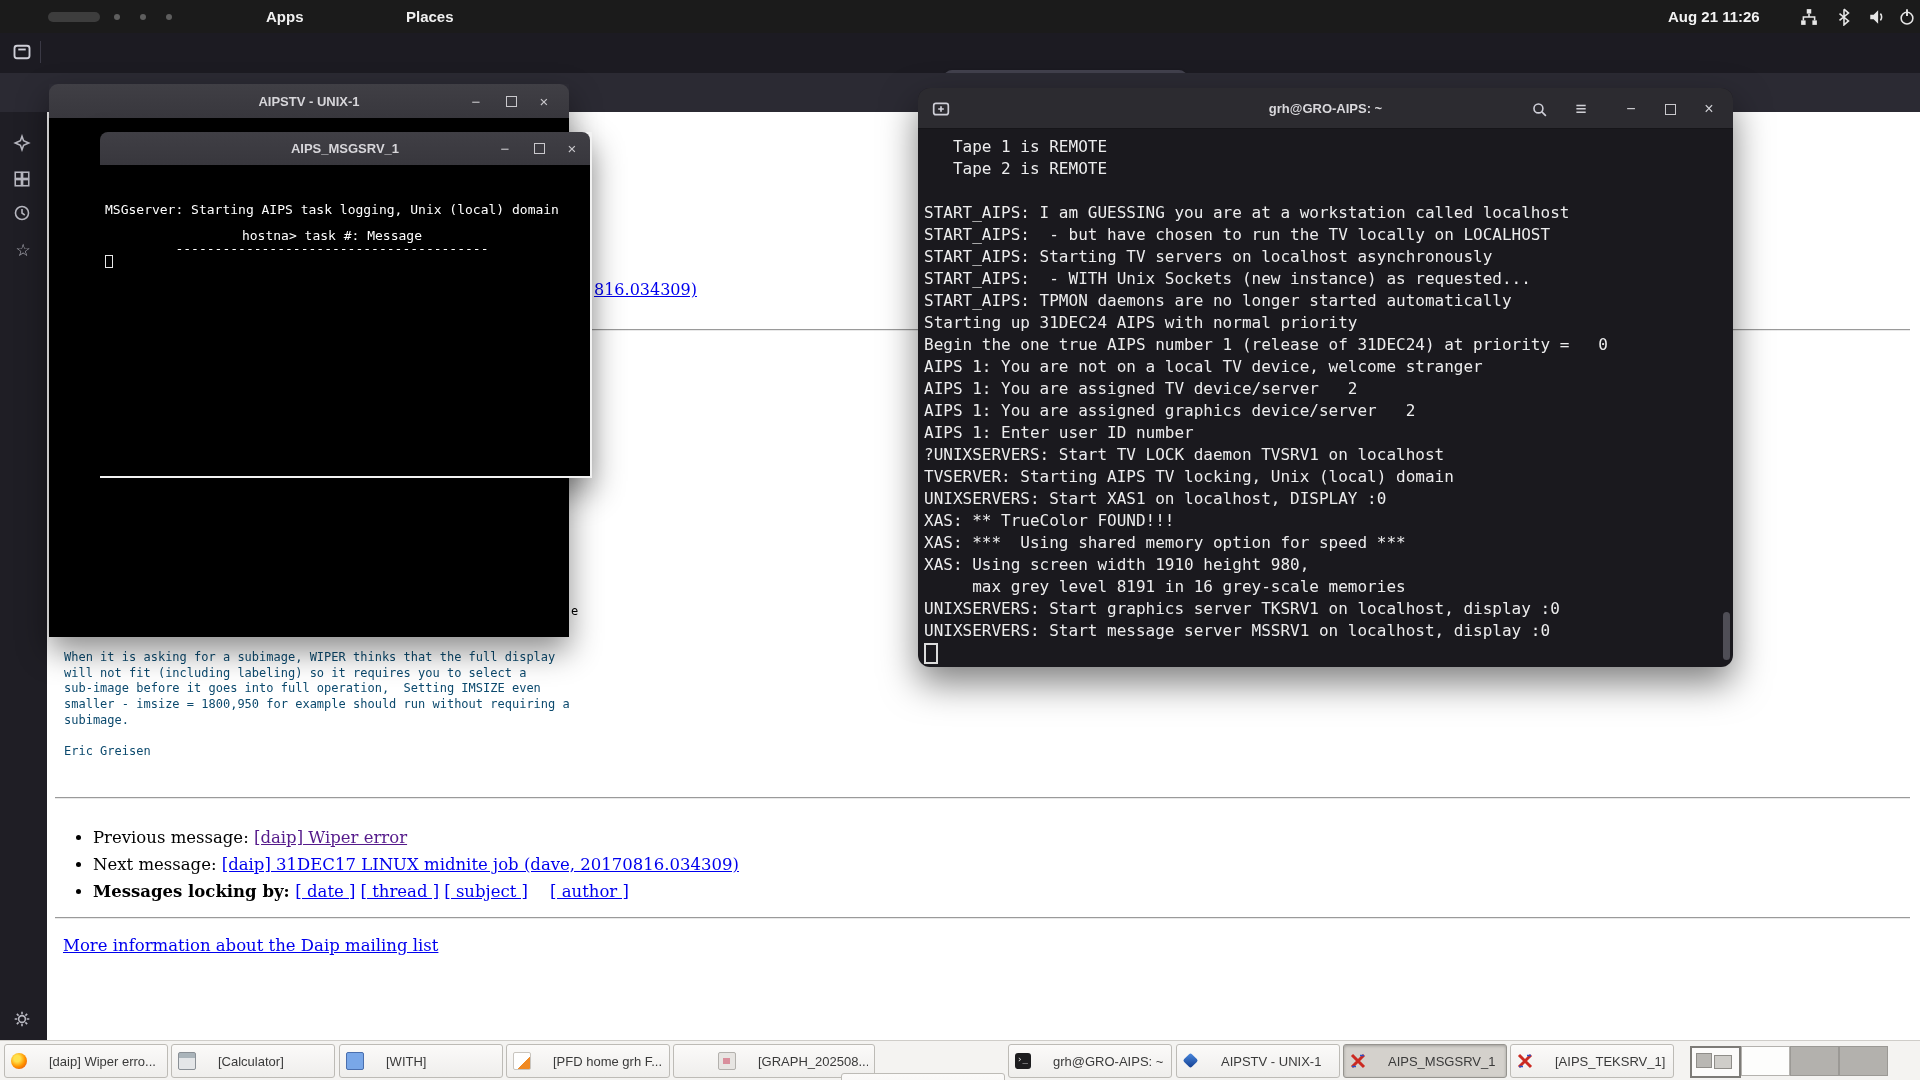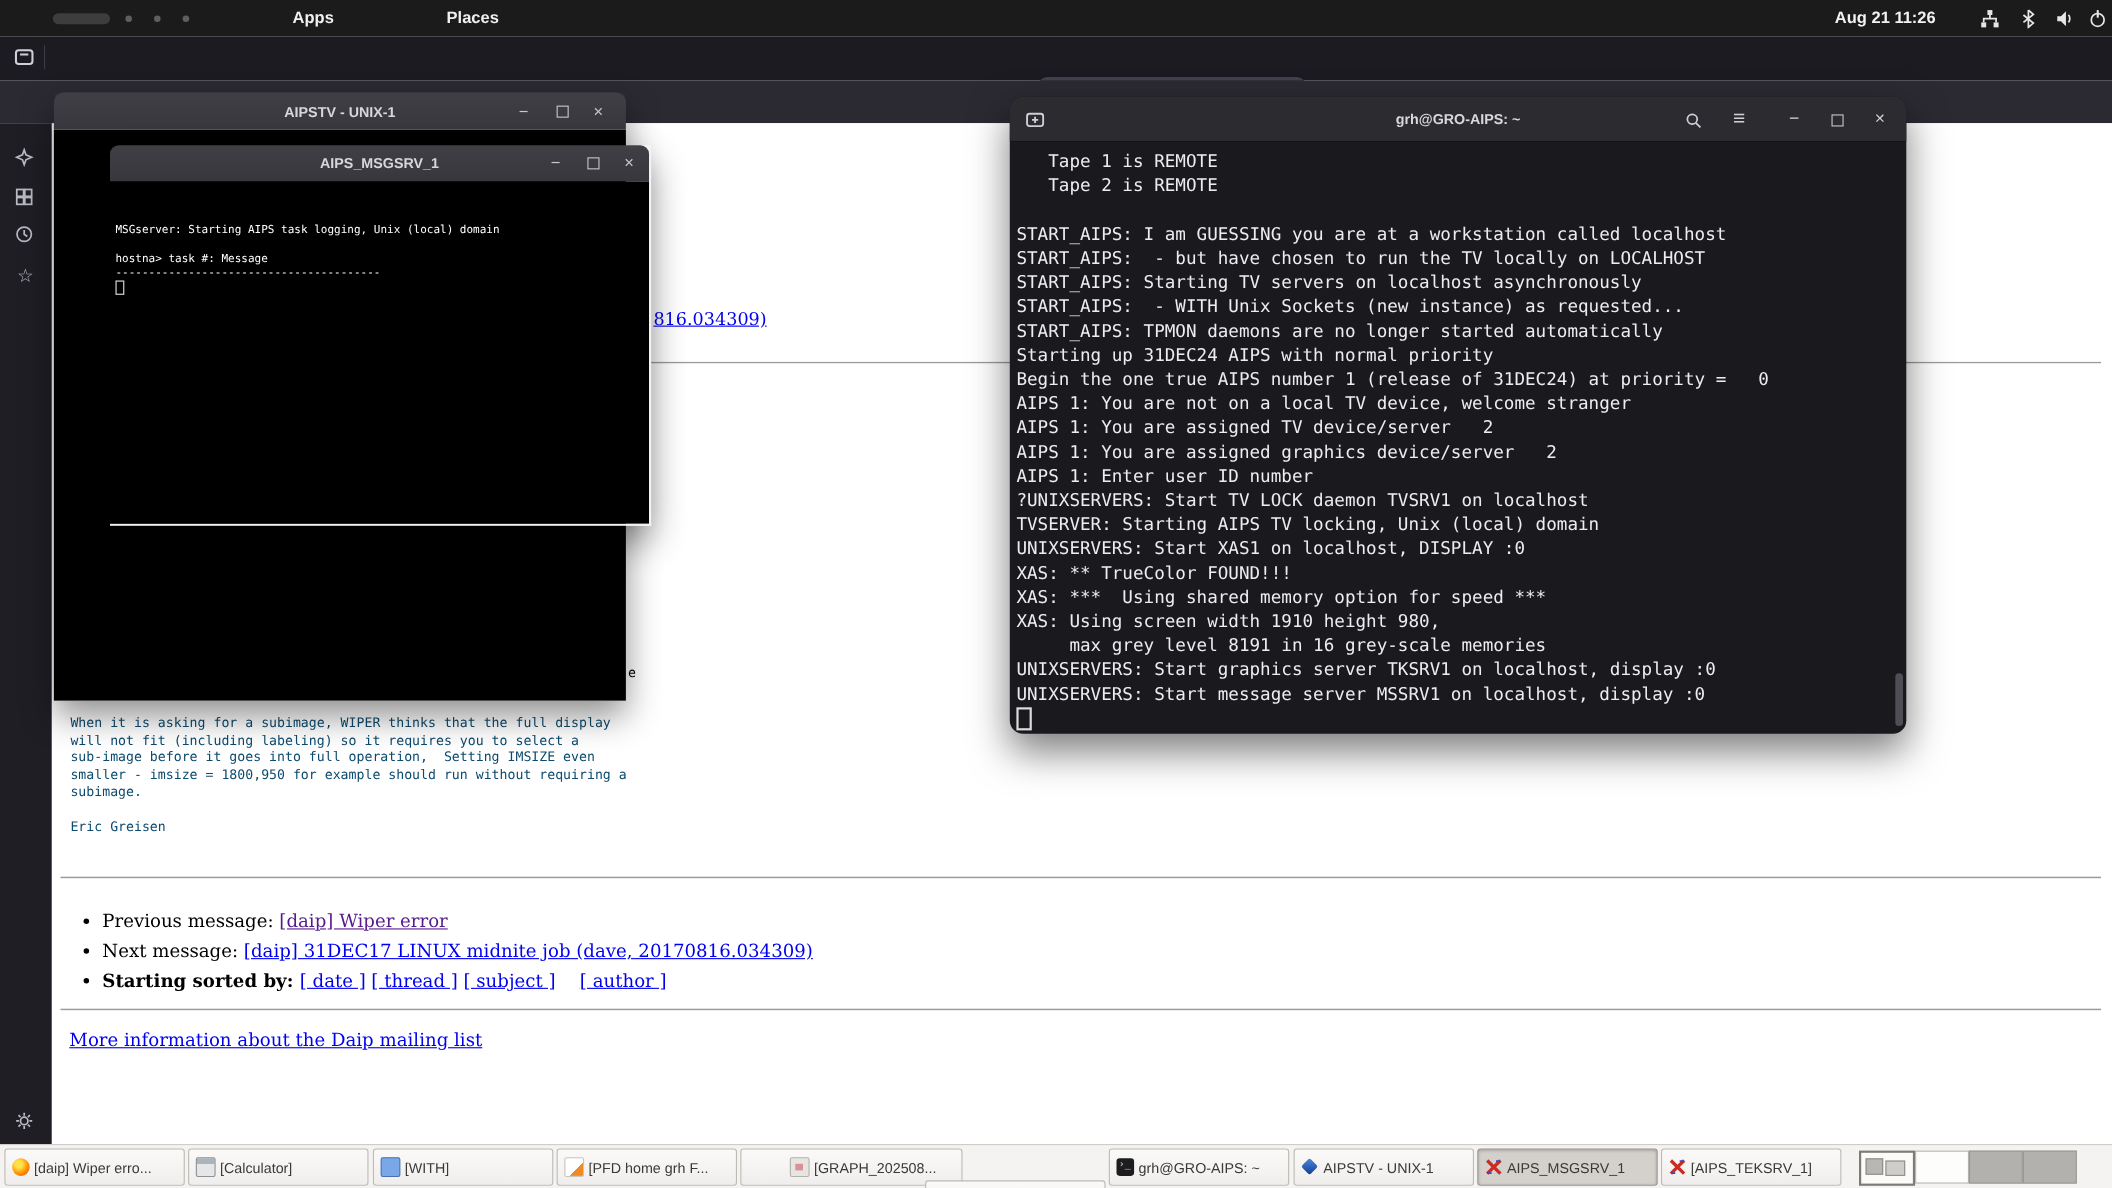--- a/index.html
+++ b/index.html
@@ -48,36 +48,36 @@
   .navlist{position:absolute;left:17px;top:712px;margin:0;padding-left:29px;font-size:16.5px;line-height:27px;list-style:disc;}
   .footerlink{position:absolute;left:16px;top:824px;font-size:16.5px;}
 
   
   .xwin{position:absolute;box-shadow:0 14px 30px rgba(0,0,0,.45);}
   .xtitle{position:absolute;left:0;top:0;right:0;height:34px;background:linear-gradient(#403f45,#38373d);border-radius:9px 9px 0 0;
           display:flex;align-items:center;justify-content:center;color:#d7d6da;font-size:13px;font-weight:bold;}
   .xbody{position:absolute;left:0;right:0;top:34px;bottom:0;background:#000;}
   .xbtn{position:absolute;top:5px;width:24px;height:24px;display:flex;align-items:center;justify-content:center;color:#c9c8cc;font-size:15px;}
   .maxbox{width:9px;height:9px;border:1.5px solid #c9c8cc;display:inline-block;}
-  .msgtext{position:absolute;left:3px;top:34px;margin:0;padding:4px 0 0 2px;font-family:"DejaVu Sans Mono","Liberation Mono",monospace;font-size:10px;line-height:13px;color:#fff;white-space:pre;}
+  .msgtext{position:absolute;left:3px;top:34px;margin:0;padding:4px 0 0 2px;font-family:"DejaVu Sans Mono","Liberation Mono",monospace;font-size:13px;line-height:13px;color:#fff;white-space:pre;text-align:center;}
   .hollowcur{position:absolute;border:1px solid #e8e8e8;background:transparent;}
 
   
   .gterm{position:absolute;left:918px;top:88px;width:815px;height:579px;border-radius:12px;background:#1a191e;box-shadow:0 16px 36px rgba(0,0,0,.5);}
   .gthead{position:absolute;left:0;top:0;right:0;height:40px;background:#2c2b30;border-radius:12px 12px 0 0;border-bottom:1px solid #161519;
           display:flex;align-items:center;justify-content:center;color:#d9d8dc;font-size:13px;font-weight:bold;}
   .gtbtn{position:absolute;top:8px;width:26px;height:26px;display:flex;align-items:center;justify-content:center;color:#cfcfd4;font-size:16px;border-radius:6px;}
   .termpre{position:absolute;left:6px;top:48px;margin:0;font-family:"DejaVu Sans Mono","Liberation Mono",monospace;font-size:16px;line-height:22px;color:#ededee;white-space:pre;}
   .termcur{position:absolute;left:6px;top:555px;width:10px;height:17px;border:2px solid #dcdcdc;}
   .scrollthumb{position:absolute;right:3px;top:524px;width:7px;height:48px;border-radius:4px;background:#4f4e56;}
 
   
   .taskbar{position:absolute;left:0;top:1040px;width:1920px;height:40px;background:#f4f3f1;border-top:1px solid #cfcdc9;}
   .task{position:absolute;top:3px;height:32px;border:1px solid #bdbbb6;border-radius:3px;background:linear-gradient(#fbfaf9,#efeeec);
-        display:flex;align-items:center;padding:0 6px;gap:4px;font-size:13px;color:#3a3a3a;}
+        display:flex;align-items:center;padding:0 6px;gap:22px;font-size:13px;color:#3a3a3a;}
   .task.active{background:#d4d1cc;border-color:#96948f;box-shadow:inset 0 1px 3px rgba(0,0,0,.25);}
   .task .lbl{white-space:nowrap;overflow:hidden;}
   .tico{width:16px;height:16px;flex:0 0 16px;position:relative;}
   .ic-firefox{border-radius:50%;background:radial-gradient(circle at 38% 35%,#ffe14d 0 22%,#ff9500 55%,#e8590c 85%);}
   .ic-calc{background:linear-gradient(#aab4ba 0 5px,#e4e6e8 5px);border:1px solid #8a9096;border-radius:2px;}
   .ic-aipsdoc{background:#79a7e8;border:1px solid #4a6fae;border-radius:2px;}
   .ic-pdfdoc{background:linear-gradient(135deg,#ffffff 0 62%,#f08a24 62%);border:1px solid #c9c5bf;border-radius:2px;}
   .ic-img{background:#e7e5e2;border:1px solid #b3b1ad;border-radius:2px;}
   .ic-img::after{content:"";position:absolute;left:4px;top:5px;width:7px;height:6px;background:#d98f9c;}
   .ic-pdf2{background:#e7e5e2;border:1px solid #b3b1ad;border-radius:2px;}
@@ -252,21 +252,21 @@
 will not fit (including labeling) so it requires you to select a
 sub-image before it goes into full operation,  Setting IMSIZE even
 smaller - imsize = 1800,950 for example should run without requiring a
 subimage.
 
 Eric Greisen</pre>
   <div class="phr" style="left:8px;top:685px;width:1855px;"></div>
   <ul class="navlist">
     <li><span>Previous message: </span><a class="pvisited">[daip] Wiper error</a></li>
     <li><span>Next message: </span><a class="plink">[daip] 31DEC17 LINUX midnite job (dave, 20170816.034309)</a></li>
-    <li><b>Starting sorted by: </b><a class="plink" style="margin-right:5px;">[ date ]</a><a class="plink" style="margin-right:5px;margin-top:44px;">[ thread ]</a><a class="plink" style="margin-right:22px;">[ subject ]</a><a class="plink">[ author ]</a></li>
+    <li><b>Messages locking by: </b><a class="plink" style="margin-right:5px;">[ date ]</a><a class="plink" style="margin-right:5px;margin-top:44px;">[ thread ]</a><a class="plink" style="margin-right:22px;">[ subject ]</a><a class="plink">[ author ]</a></li>
   </ul>
   <div class="phr" style="left:8px;top:805px;width:1855px;"></div>
   <a class="plink footerlink">More information about the Daip mailing list</a>
 </div>
 
 <div class="xwin" style="left:49px;top:84px;width:520px;height:553px;">
   <div class="xtitle">
     <span>AIPSTV - UNIX-1</span>
   </div>
   <div class="xbtn" style="left:415px;">−</div>

